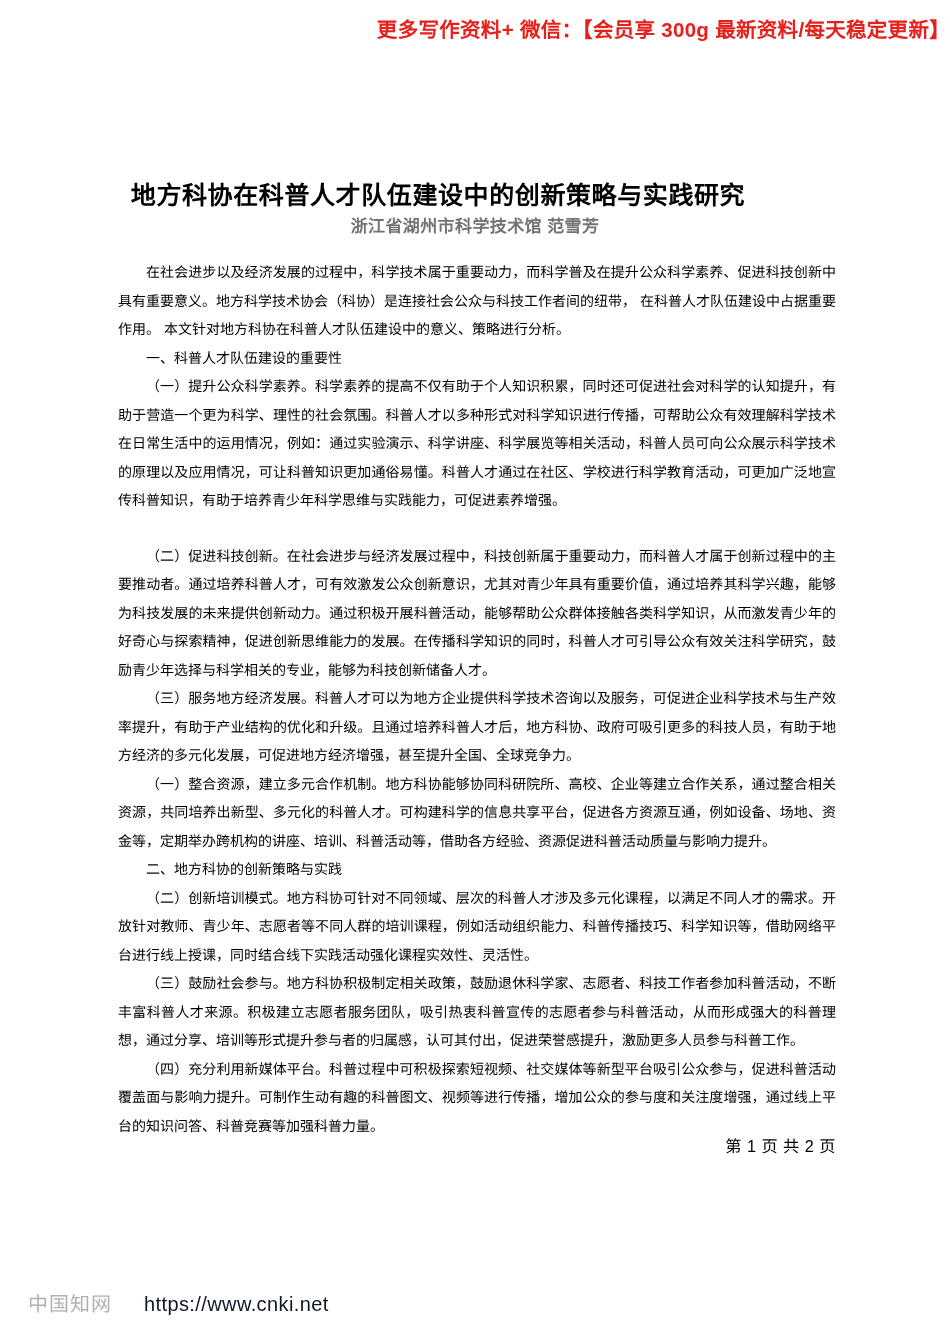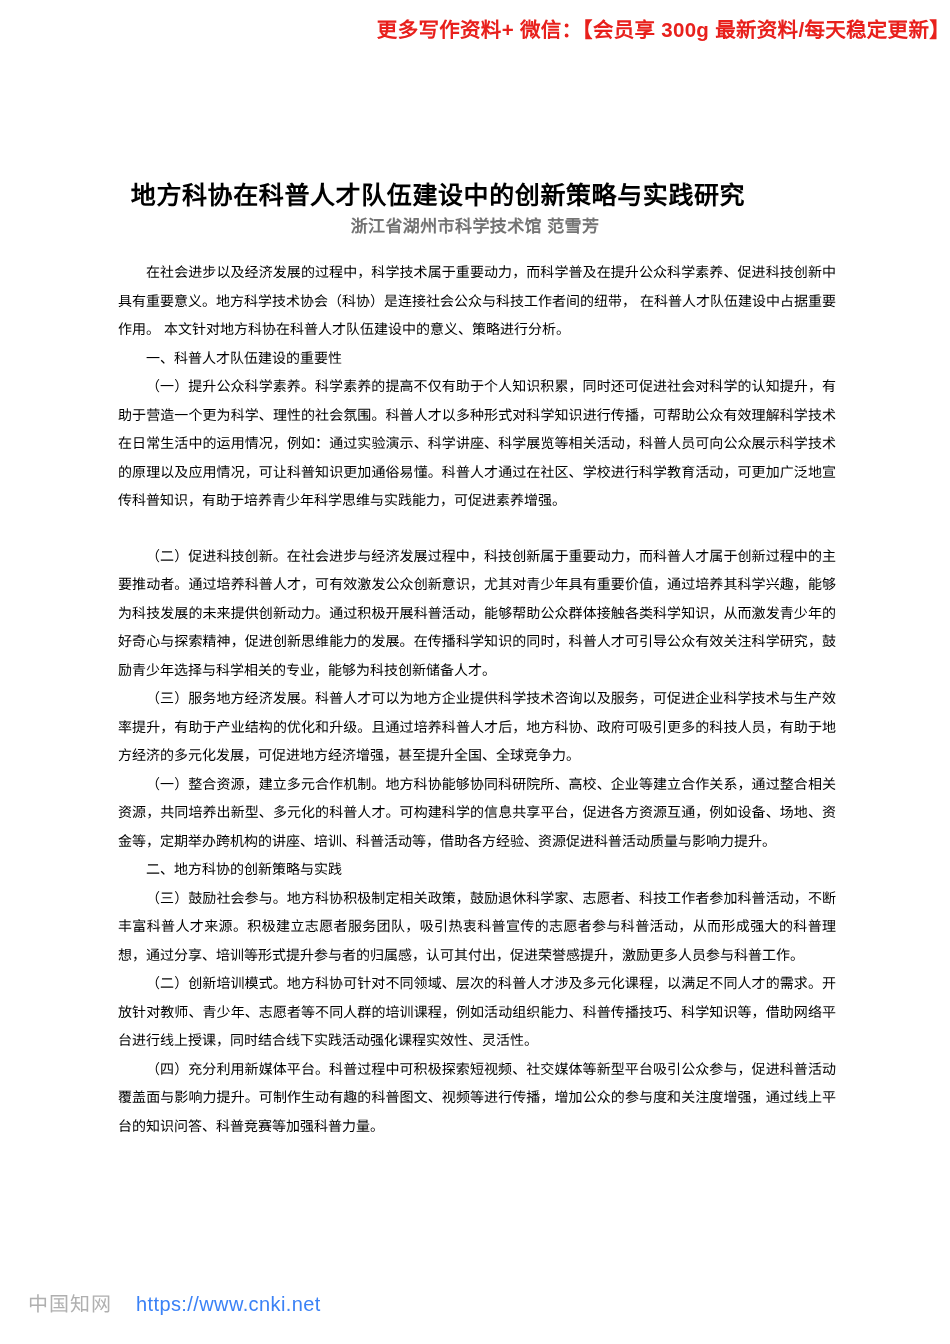--- a/index.html
+++ b/index.html
@@ -105,21 +105,21 @@
     letter-spacing: 0.5px;
   }
 
   
   .cnki-bar {
     position: absolute;
     left: 28px;
     top: 1288px;
     display: flex;
     align-items: baseline;
-    gap: 24px;
+    gap: 32px;
   }
   .cnki-logo {
     font-size: 20px;
     color: #b0b0b0;
     letter-spacing: 1px;
     white-space: nowrap;
   }
   .cnki-url {
     font-size: 20px;
     color: #c2c2c2;
@@ -140,24 +140,25 @@
   <div class="doc-author">浙江省湖州市科学技术馆  范雪芳</div>
 
   <div class="body-text" id="body-text">
       <p>在社会进步以及经济发展的过程中，科学技术属于重要动力，而科学普及在提升公众科学素养、促进科技创新中具有重要意义。地方科学技术协会（科协）是连接社会公众与科技工作者间的纽带， 在科普人才队伍建设中占据重要作用。 本文针对地方科协在科普人才队伍建设中的意义、策略进行分析。</p>
       <p>一、科普人才队伍建设的重要性</p>
       <p>（一）提升公众科学素养。科学素养的提高不仅有助于个人知识积累，同时还可促进社会对科学的认知提升，有助于营造一个更为科学、理性的社会氛围。科普人才以多种形式对科学知识进行传播，可帮助公众有效理解科学技术在日常生活中的运用情况，例如：通过实验演示、科学讲座、科学展览等相关活动，科普人员可向公众展示科学技术的原理以及应用情况，可让科普知识更加通俗易懂。科普人才通过在社区、学校进行科学教育活动，可更加广泛地宣传科普知识，有助于培养青少年科学思维与实践能力，可促进素养增强。</p>
       <p class="gap-before">（二）促进科技创新。在社会进步与经济发展过程中，科技创新属于重要动力，而科普人才属于创新过程中的主要推动者。通过培养科普人才，可有效激发公众创新意识，尤其对青少年具有重要价值，通过培养其科学兴趣，能够为科技发展的未来提供创新动力。通过积极开展科普活动，能够帮助公众群体接触各类科学知识，从而激发青少年的好奇心与探索精神，促进创新思维能力的发展。在传播科学知识的同时，科普人才可引导公众有效关注科学研究，鼓励青少年选择与科学相关的专业，能够为科技创新储备人才。</p>
       <p>（三）服务地方经济发展。科普人才可以为地方企业提供科学技术咨询以及服务，可促进企业科学技术与生产效率提升，有助于产业结构的优化和升级。且通过培养科普人才后，地方科协、政府可吸引更多的科技人员，有助于地方经济的多元化发展，可促进地方经济增强，甚至提升全国、全球竞争力。</p>
       <p>（一）整合资源，建立多元合作机制。地方科协能够协同科研院所、高校、企业等建立合作关系，通过整合相关资源，共同培养出新型、多元化的科普人才。可构建科学的信息共享平台，促进各方资源互通，例如设备、场地、资金等，定期举办跨机构的讲座、培训、科普活动等，借助各方经验、资源促进科普活动质量与影响力提升。</p>
       <p>二、地方科协的创新策略与实践</p>
+      <p>（二）创新培训模式。地方科协可针对不同领域、层次的科普人才涉及多元化课程，以满足不同人才的需求。开放针对教师、青少年、志愿者等不同人群的培训课程，例如活动组织能力、科普传播技巧、科学知识等，借助网络平台进行线上授课，同时结合线下实践活动强化课程实效性、灵活性。</p>
       <p>（三）鼓励社会参与。地方科协积极制定相关政策，鼓励退休科学家、志愿者、科技工作者参加科普活动，不断丰富科普人才来源。积极建立志愿者服务团队，吸引热衷科普宣传的志愿者参与科普活动，从而形成强大的科普理想，通过分享、培训等形式提升参与者的归属感，认可其付出，促进荣誉感提升，激励更多人员参与科普工作。</p>
-      <p>（二）创新培训模式。地方科协可针对不同领域、层次的科普人才涉及多元化课程，以满足不同人才的需求。开放针对教师、青少年、志愿者等不同人群的培训课程，例如活动组织能力、科普传播技巧、科学知识等，借助网络平台进行线上授课，同时结合线下实践活动强化课程实效性、灵活性。</p>
       <p>（四）充分利用新媒体平台。科普过程中可积极探索短视频、社交媒体等新型平台吸引公众参与，促进科普活动覆盖面与影响力提升。可制作生动有趣的科普图文、视频等进行传播，增加公众的参与度和关注度增强，通过线上平台的知识问答、科普竞赛等加强科普力量。</p>
     </div>
 
+  <div class="page-footer">第 1 页 共 2 页</div>
 
   <div class="cnki-bar">
     <span class="cnki-logo" style="color: rgb(176, 176, 176);">中国知网</span>
-    <span class="cnki-url" style="color: #3b82f6;">https://www.cnki.net</span>
+    <span class="cnki-url" style="color: #0f172a;">https://www.cnki.net</span>
   </div>
 
 </div>
 
 </body></html>

